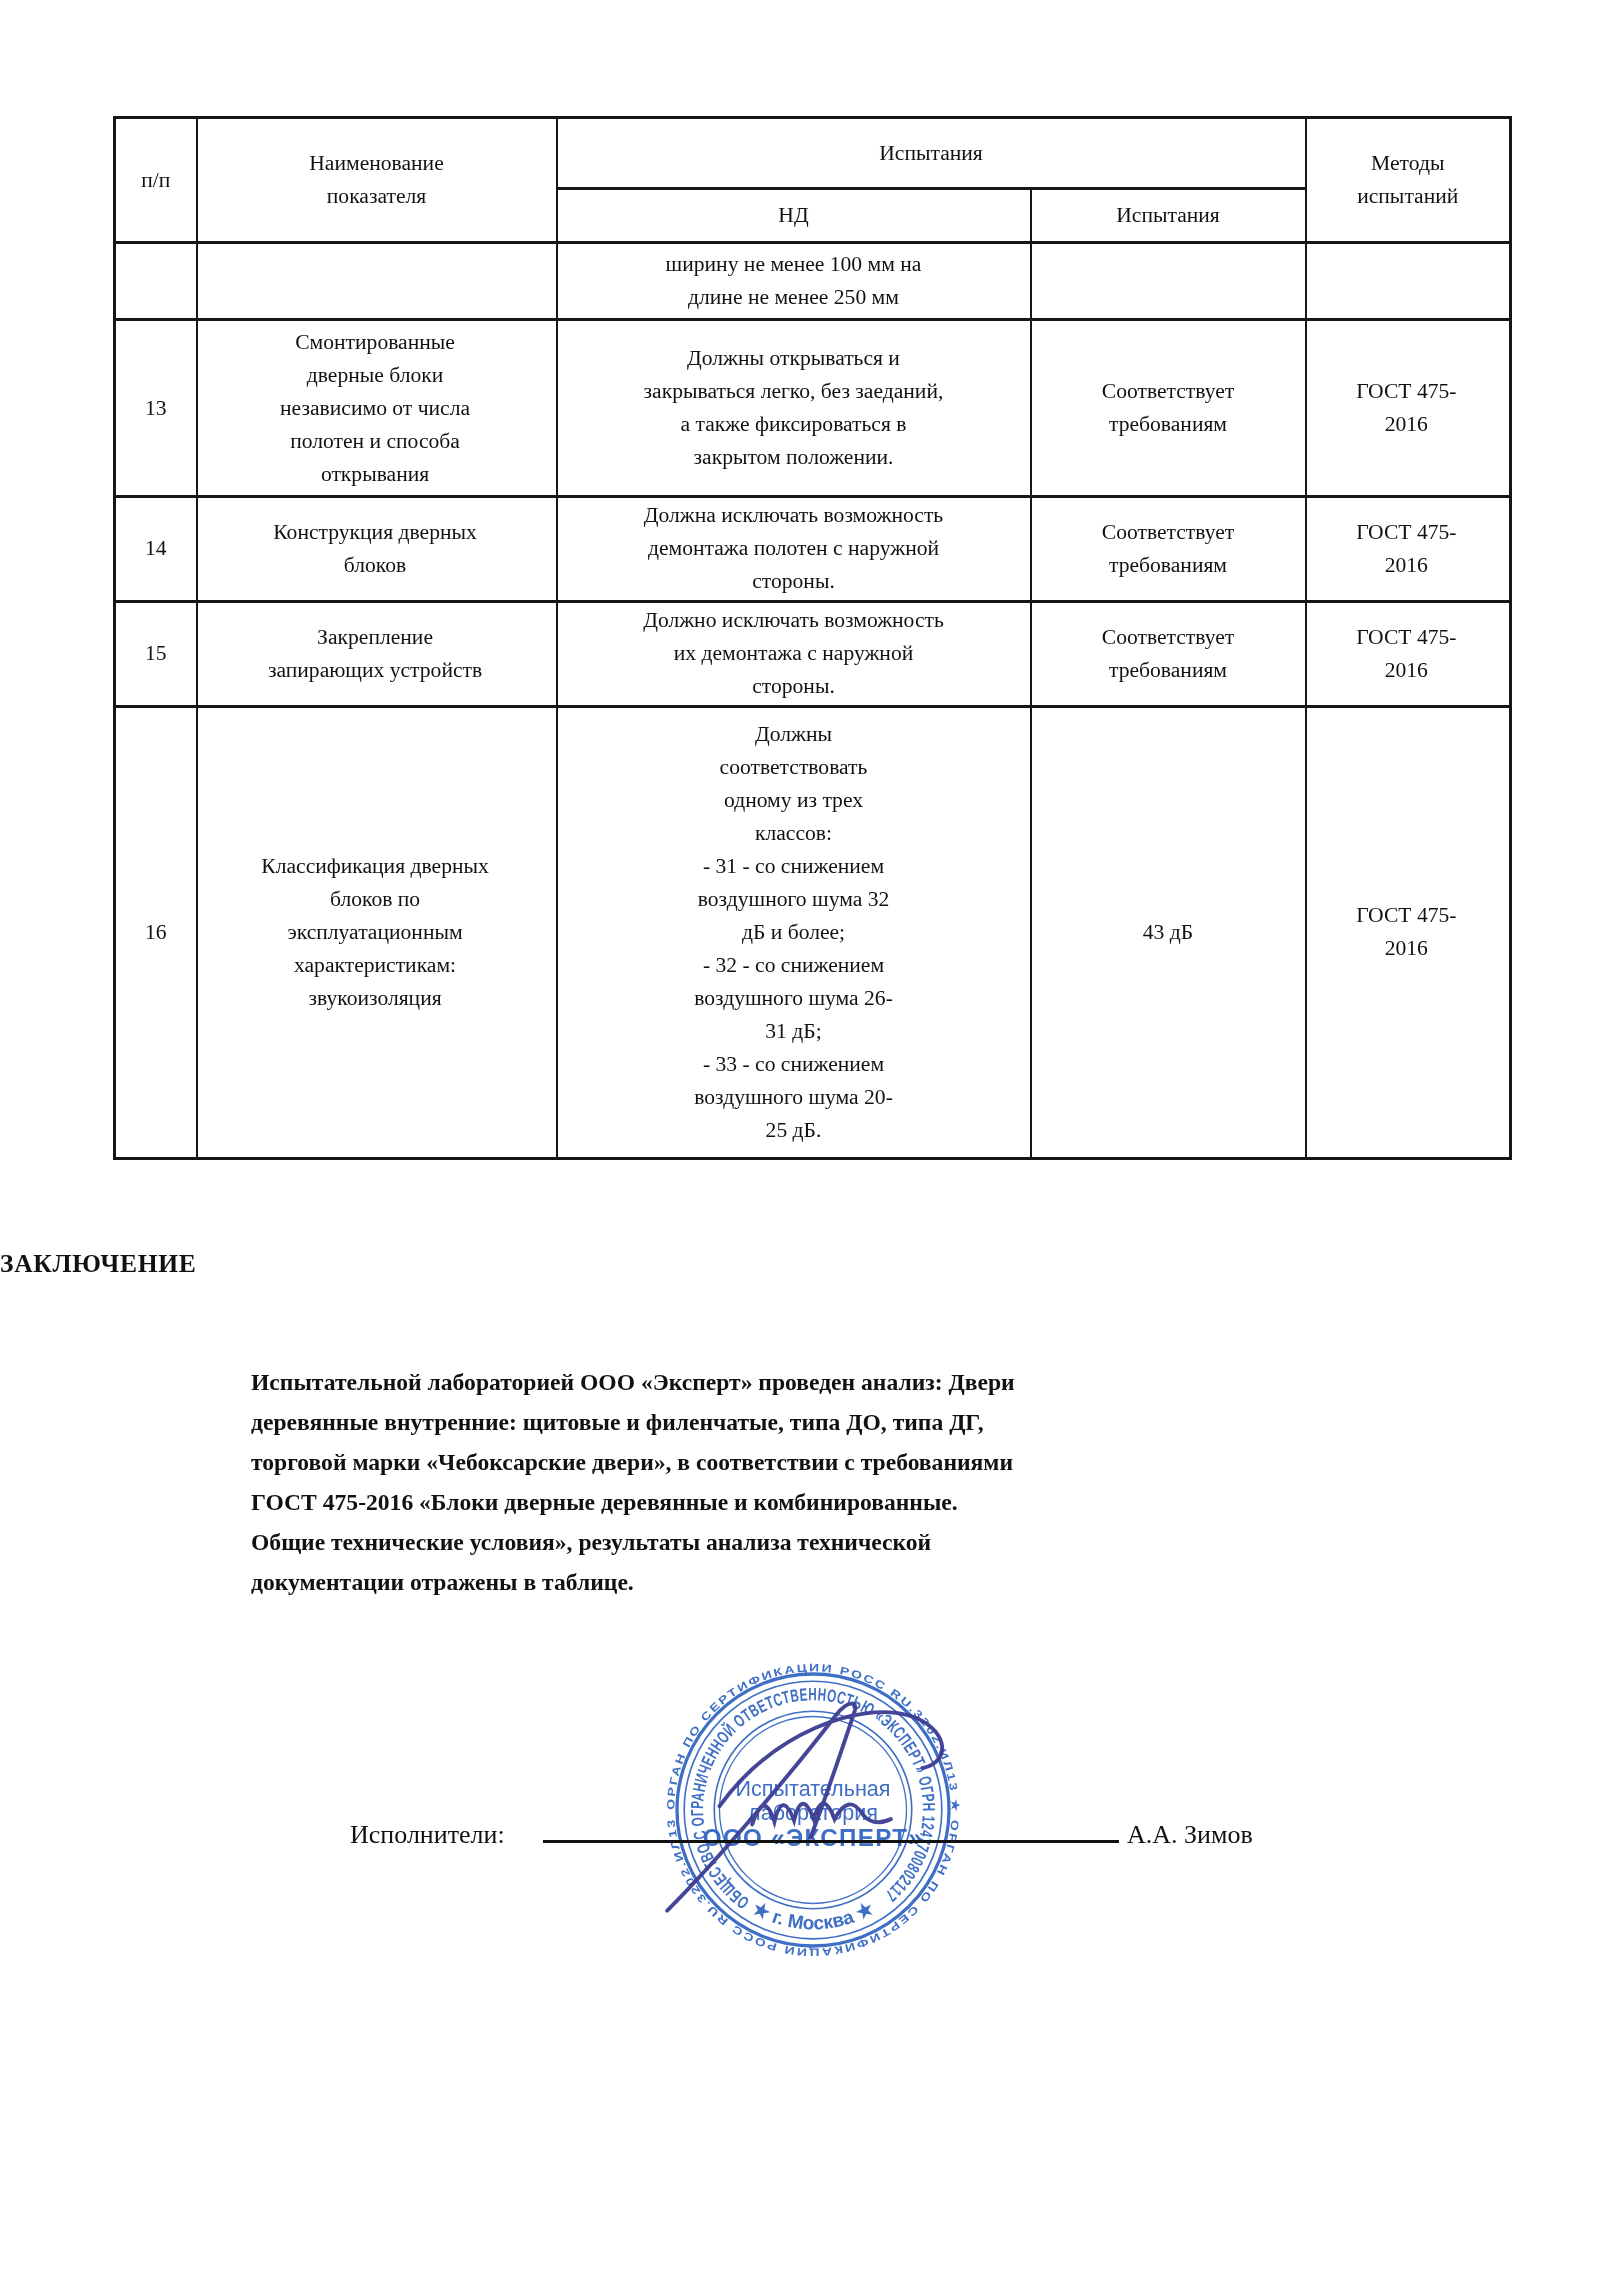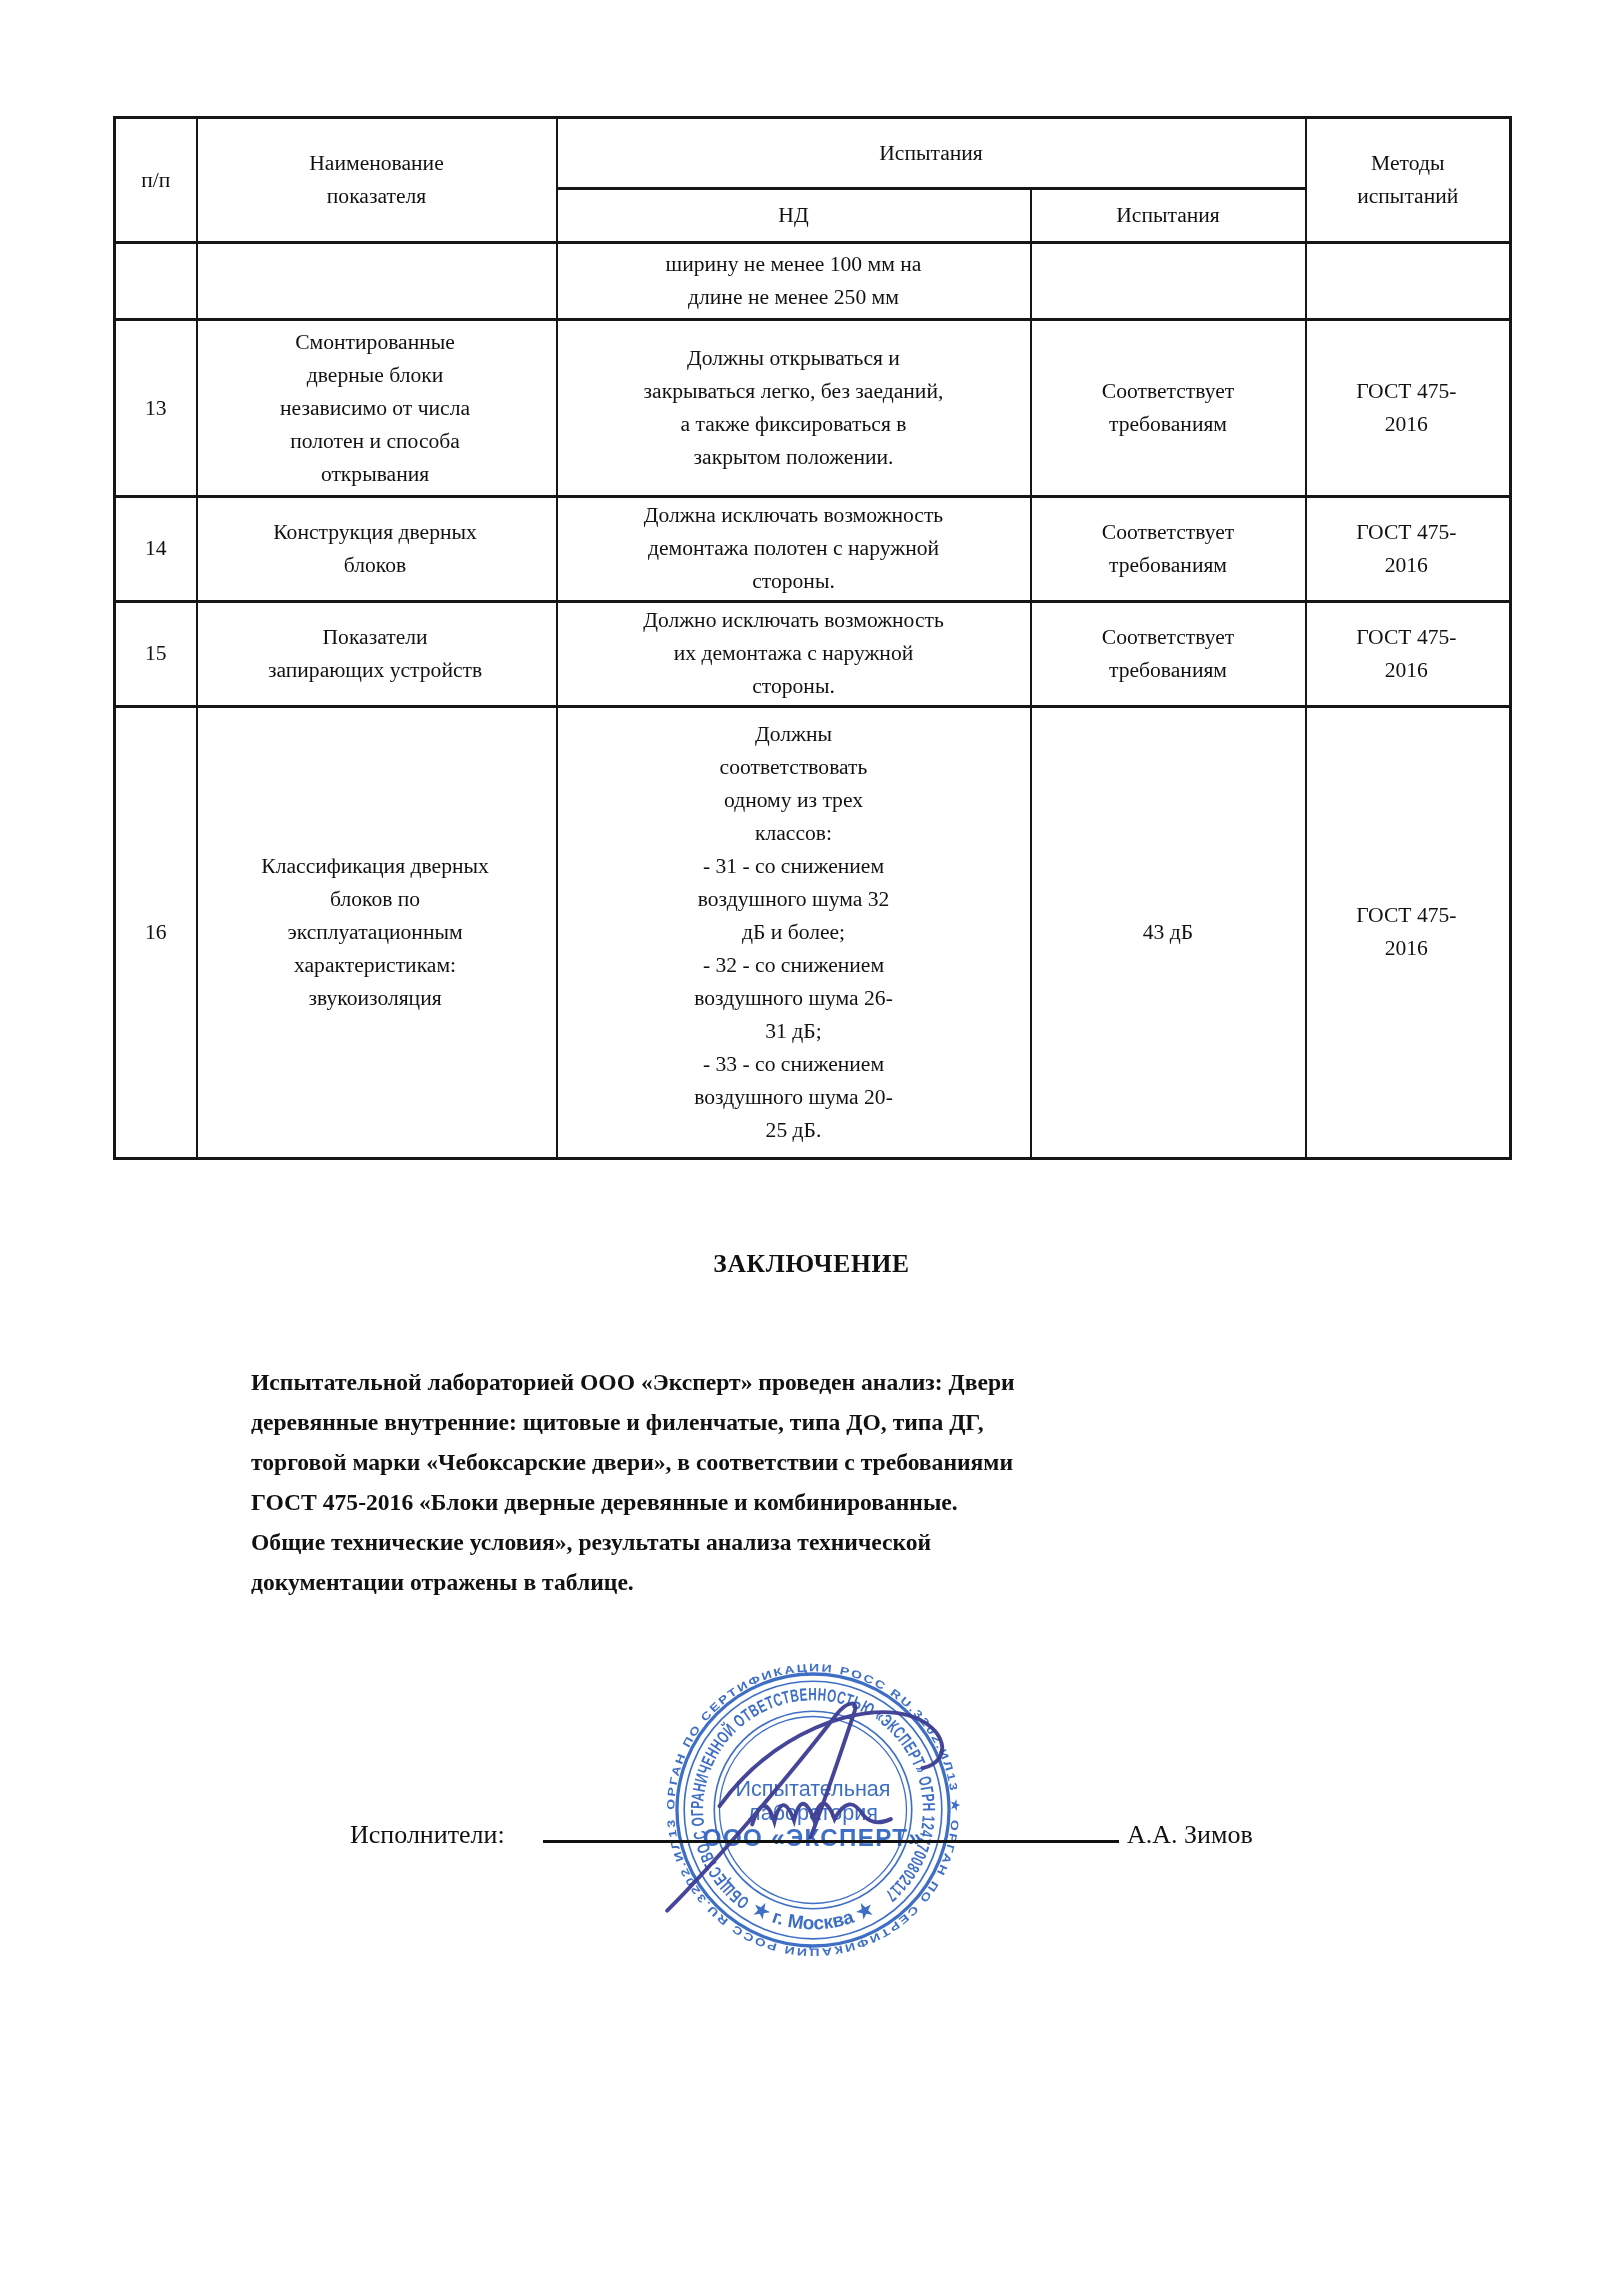--- a/index.html
+++ b/index.html
@@ -20,21 +20,21 @@
     font-size:21.6px;line-height:33px;
     white-space:pre-line;
     padding:1.3px 7.9px;
     text-align:center;
     overflow:hidden;
   }
   table.tbl td.left{text-align:center;padding-left:5px;}
   
   .concl-title{
     position:absolute;left:0;top:1249px;width:1623px;
-    text-align:center;font-size:25.5px;font-weight:bold;letter-spacing:0.7px;
+    text-align:left;font-size:25.5px;font-weight:bold;letter-spacing:0.7px;
   }
   .concl-par{
     position:absolute;left:251px;top:1362px;width:1152px;
     font-size:23.6px;font-weight:bold;line-height:40px;
     white-space:pre-line;text-align:left;
   }
   
   .sig-label{position:absolute;left:318px;top:1820px;font-size:26px;margin-left:32px;}
   .sig-name{position:absolute;left:1127px;top:1820px;font-size:26px;}
   .sig-line{position:absolute;left:543px;top:1840px;width:576px;height:2.6px;background:#111;}
@@ -101,21 +101,21 @@
 демонтажа полотен с наружной
 стороны.</td>
         <td>Соответствует
 требованиям</td>
         <td class="left">ГОСТ 475-
 2016</td>
       </tr>
 
       <tr style="height:105px">
         <td>15</td>
-        <td class="left">Показатели
+        <td class="left">Закрепление
 запирающих устройств</td>
         <td>Должно исключать возможность
 их демонтажа с наружной
 стороны.</td>
         <td>Соответствует
 требованиям</td>
         <td class="left">ГОСТ 475-
 2016</td>
       </tr>
 

